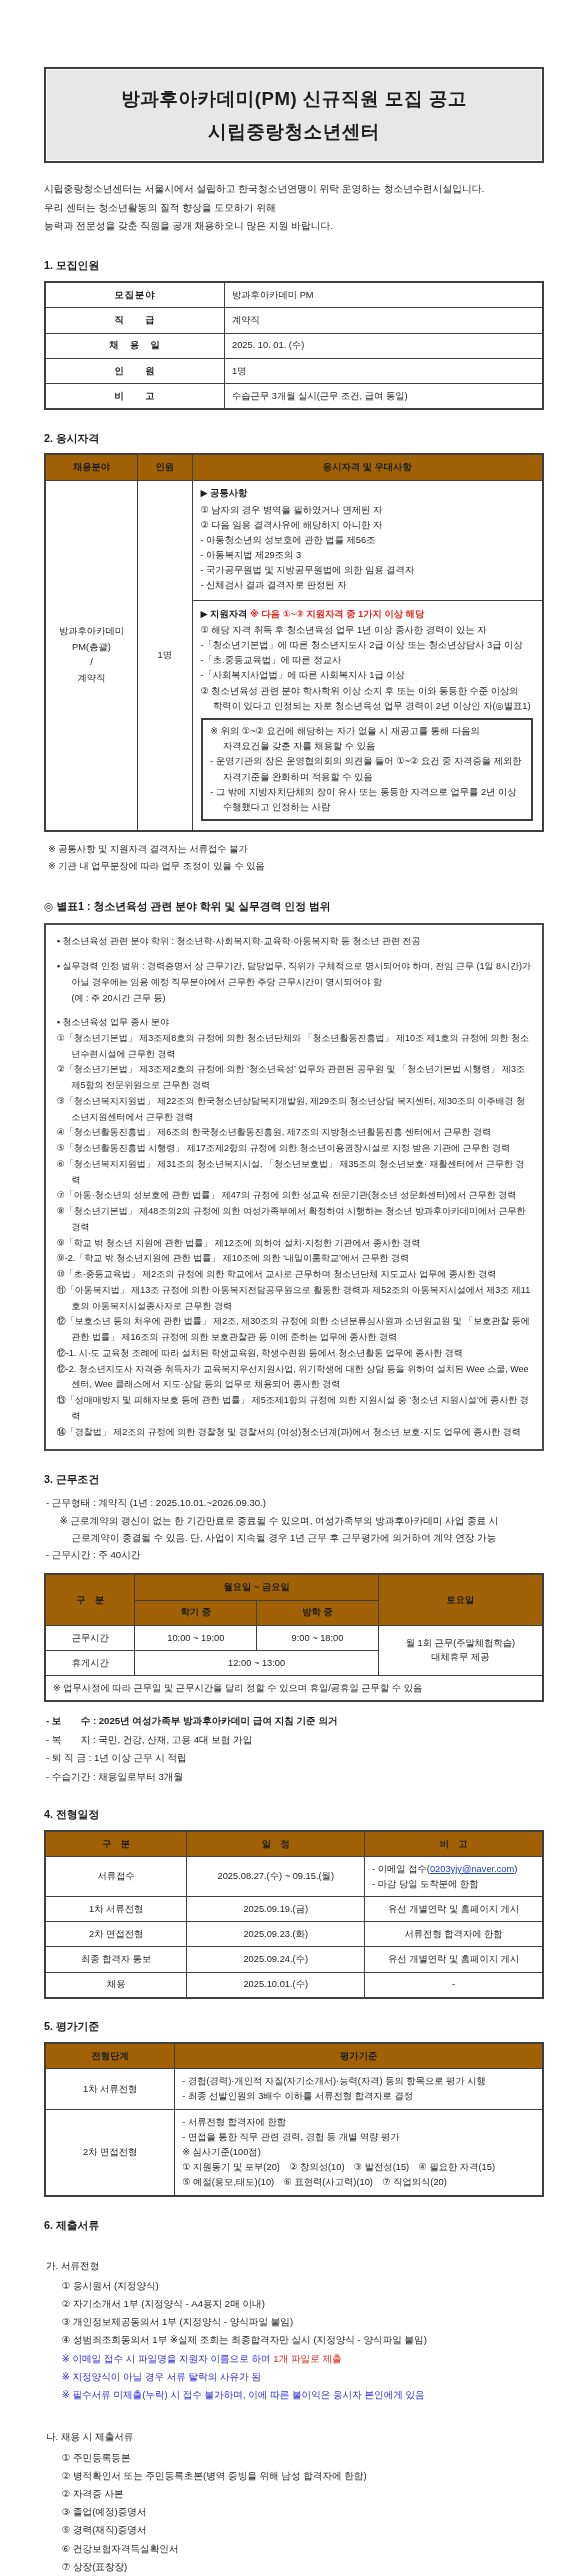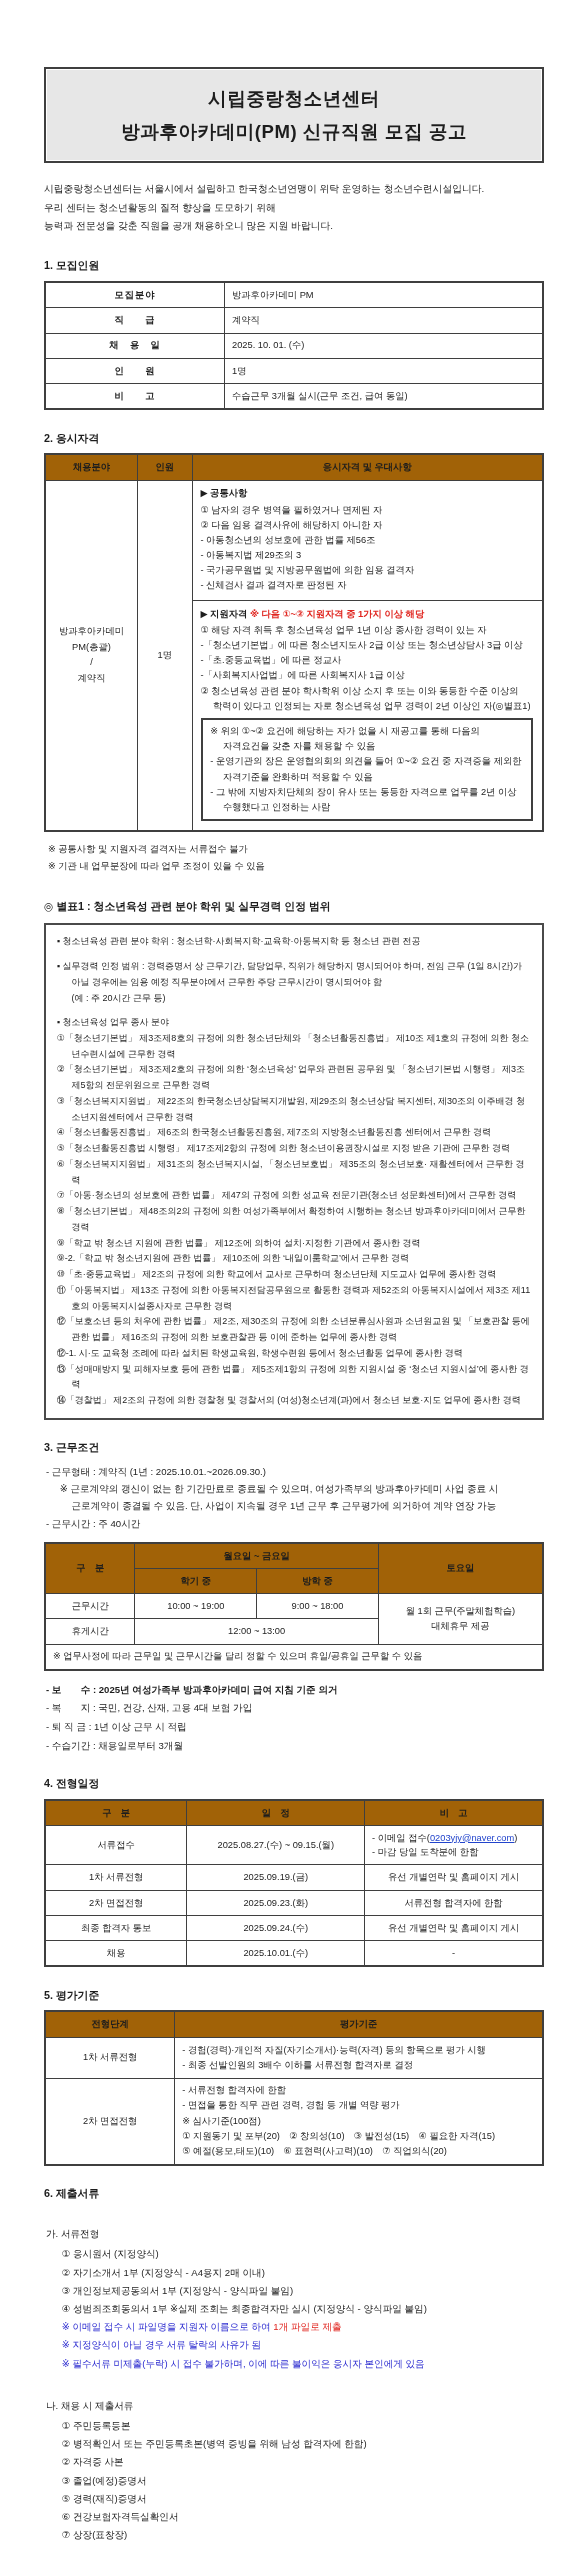--- a/index.html
+++ b/index.html
@@ -72,22 +72,22 @@
   .list-block .sub-title { margin-left:-3.9px; margin-bottom:2px;margin-top:24px; }
   .list-block .item { padding-left:11.8px; }
   .list-block .note { padding-left:11.8px; }
 </style>
 </head>
 <body>
 
 <div class="page">
 
   <div class="title-box">
+    <div class="title-line">방과후아카데미(PM) 신규직원 모집 공고</div>
     <div class="title-line">시립중랑청소년센터</div>
-    <div class="title-line">방과후아카데미(PM) 신규직원 모집 공고</div>
   </div>
 
   <div class="intro">
     <div>시립중랑청소년센터는 서울시에서 설립하고 한국청소년연맹이 위탁 운영하는 청소년수련시설입니다.</div>
     <div>우리 센터는 청소년활동의 질적 향상을 도모하기 위해</div>
     <div>능력과 전문성을 갖춘 직원을 공개 채용하오니 많은 지원 바랍니다.</div>
   </div>
 
   <div class="sec-heading">1. 모집인원</div>
   <table class="t1">
@@ -174,41 +174,42 @@
   <div class="notes">
 
   <div>※ 공통사항 및 지원자격 결격자는 서류접수 불가</div>
       <div>※ 기관 내 업무분장에 따라 업무 조정이 있을 수 있음</div>
     </div>
 
   <div class="bp-heading">◎ 별표1 : 청소년육성 관련 분야 학위 및 실무경력 인정 범위</div>
   <div class="bp-box">
     <div class="grp hang">▪ 청소년육성 관련 분야 학위 : 청소년학·사회복지학·교육학·아동복지학 등 청소년 관련 전공</div>
     <div class="grp">
-      <div class="hang">▪ 실무경력 인정 범위 : 경력증명서 상 근무기간, 담당업무, 직위가 해당하지 명시되어야 하며, 전임 근무 (1일 8시간)가 아닐 경우에는 임용 예정 직무분야에서 근무한 주당 근무시간이 명시되어야 함</div>
+      <div class="hang">▪ 실무경력 인정 범위 : 경력증명서 상 근무기간, 담당업무, 직위가 구체적으로 명시되어야 하며, 전임 근무 (1일 8시간)가 아닐 경우에는 임용 예정 직무분야에서 근무한 주당 근무시간이 명시되어야 함</div>
       <div class="line" style="padding-left:14.7px;">(예 : 주 20시간 근무 등)</div>
     </div>
     <div class="grp">
       <div class="hang">▪ 청소년육성 업무 종사 분야</div>
       <div>
 
       <div class="hang">①「청소년기본법」 제3조제8호의 규정에 의한 청소년단체와 「청소년활동진흥법」 제10조 제1호의 규정에 의한 청소년수련시설에 근무한 경력</div>
           <div class="hang">②「청소년기본법」 제3조제2호의 규정에 의한 ‘청소년육성’ 업무와 관련된 공무원 및 「청소년기본법 시행령」 제3조제5항의 전문위원으로 근무한 경력</div>
           <div class="hang">③「청소년복지지원법」 제22조의 한국청소년상담복지개발원, 제29조의 청소년상담 복지센터, 제30조의 이주배경 청소년지원센터에서 근무한 경력</div>
           <div class="hang">④「청소년활동진흥법」 제6조의 한국청소년활동진흥원, 제7조의 지방청소년활동진흥 센터에서 근무한 경력</div>
           <div class="hang">⑤「청소년활동진흥법 시행령」 제17조제2항의 규정에 의한 청소년이용권장시설로 지정 받은 기관에 근무한 경력</div>
           <div class="hang">⑥「청소년복지지원법」 제31조의 청소년복지시설, 「청소년보호법」 제35조의 청소년보호· 재활센터에서 근무한 경력</div>
           <div class="hang">⑦「아동·청소년의 성보호에 관한 법률」 제47의 규정에 의한 성교육 전문기관(청소년 성문화센터)에서 근무한 경력</div>
           <div class="hang">⑧「청소년기본법」 제48조의2의 규정에 의한 여성가족부에서 확정하여 시행하는 청소년 방과후아카데미에서 근무한 경력</div>
           <div class="hang">⑨「학교 밖 청소년 지원에 관한 법률」 제12조에 의하여 설치·지정한 기관에서 종사한 경력</div>
           <div class="hang">⑨-2.「학교 밖 청소년지원에 관한 법률」 제10조에 의한 ‘내일이룸학교’에서 근무한 경력</div>
           <div class="hang">⑩「초·중등교육법」 제2조의 규정에 의한 학교에서 교사로 근무하며 청소년단체 지도교사 업무에 종사한 경력</div>
           <div class="hang">⑪「아동복지법」 제13조 규정에 의한 아동복지전담공무원으로 활동한 경력과 제52조의 아동복지시설에서 제3조 제11호의 아동복지시설종사자로 근무한 경력</div>
           <div class="hang">⑫「보호소년 등의 처우에 관한 법률」 제2조, 제30조의 규정에 의한 소년분류심사원과 소년원교원 및 「보호관찰 등에 관한 법률」 제16조의 규정에 의한 보호관찰관 등 이에 준하는 업무에 종사한 경력</div>
           <div class="hang">⑫-1. 시·도 교육청 조례에 따라 설치된 학생교육원, 학생수련원 등에서 청소년활동 업무에 종사한 경력</div>
+          <div class="hang">⑫-2. 청소년지도사 자격증 취득자가 교육복지우선지원사업, 위기학생에 대한 상담 등을 위하여 설치된 Wee 스쿨, Wee 센터, Wee 클래스에서 지도·상담 등의 업무로 채용되어 종사한 경력</div>
           <div class="hang">⑬「성매매방지 및 피해자보호 등에 관한 법률」 제5조제1항의 규정에 의한 지원시설 중 ‘청소년 지원시설’에 종사한 경력</div>
           <div class="hang">⑭「경찰법」 제2조의 규정에 의한 경찰청 및 경찰서의 (여성)청소년계(과)에서 청소년 보호·지도 업무에 종사한 경력</div>
         </div>
     </div>
   </div>
 
   <div class="sec-heading">3. 근무조건</div>
   <div class="cond-lines">
     <div>- 근무형태 : 계약직 (1년 : 2025.10.01.~2026.09.30.)</div>
     <div class="sub">※ 근로계약의 갱신이 없는 한 기간만료로 종료될 수 있으며, 여성가족부의 방과후아카데미 사업 종료 시</div>

